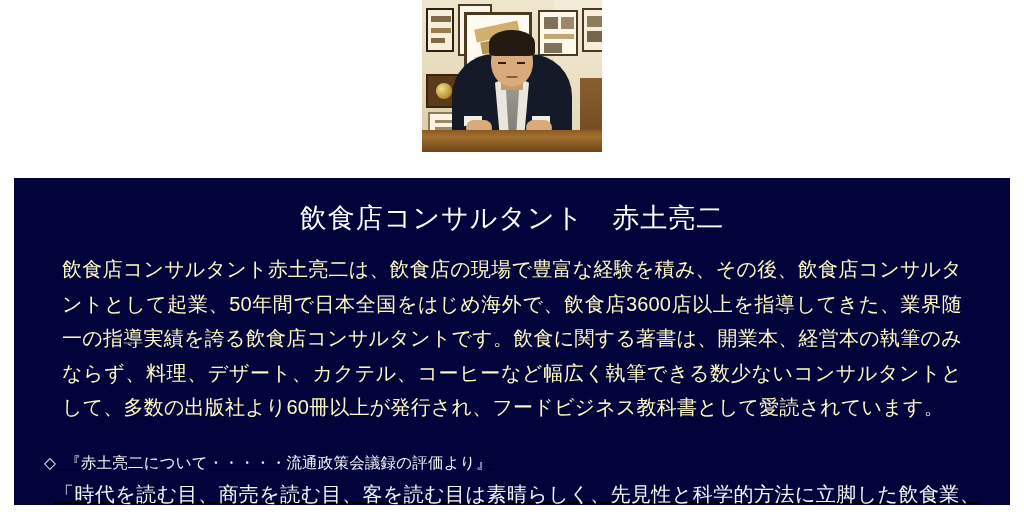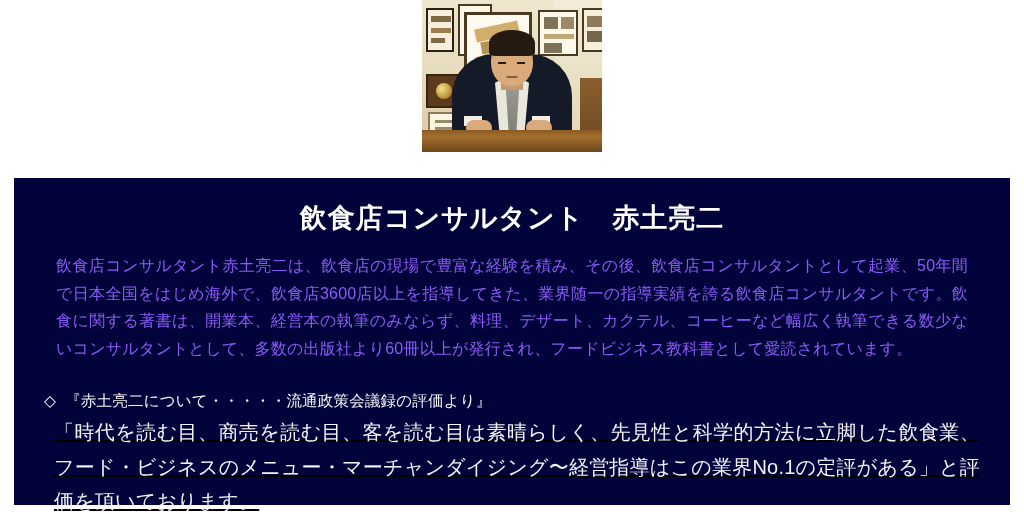--- a/index.html
+++ b/index.html
@@ -173,35 +173,35 @@
     left: 14px;
     top: 178px;
     width: 996px;
     height: 327px;
     background: #02033a;
     box-sizing: border-box;
   }
   .panel-title {
     color: #ffffff;
     font-size: 27px;
-    font-weight: bold;
+    font-weight: normal;
     text-align: center;
     letter-spacing: 1px;
     margin: 24px 0 0 0;
     line-height: 1.2;
   }
   .panel-body {
     padding: 0 30px;
     margin-top: 18px;
   }
   .para {
-    color: #8b5cf6;
-    font-size: 16px;
+    color: #fef9c3;
+    font-size: 20px;
     line-height: 1.72;
-    margin: 12px;
+    margin: 18px;
     letter-spacing: 0.2px;
     text-align: justify;
   }
   .quote-block {
     margin-top: 26px;
     text-decoration: underline;
   }
   .quote-head {
     color: #f4f4f8;
     font-size: 15.5px;

